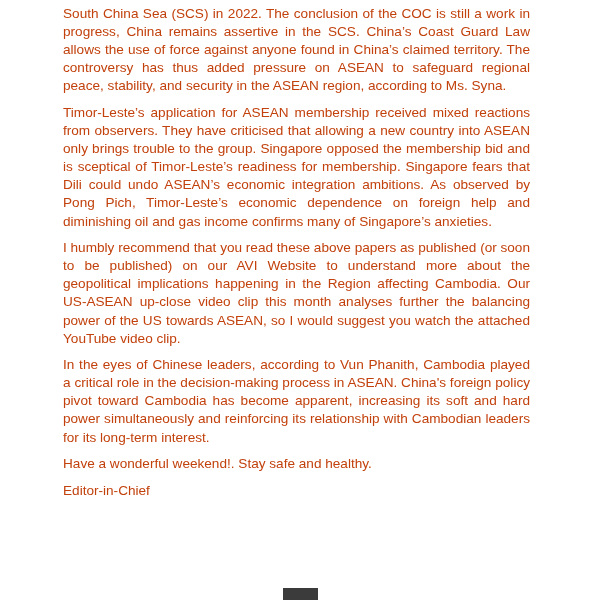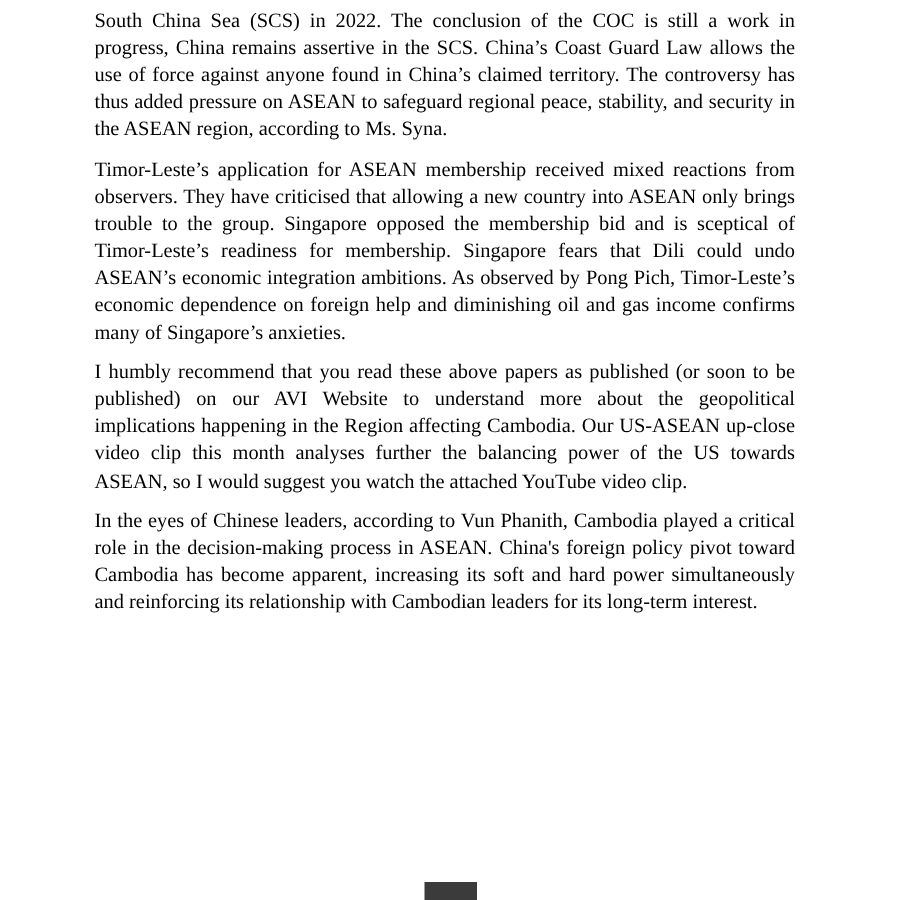--- a/index.html
+++ b/index.html
@@ -12,24 +12,24 @@
     height: 600px;
     overflow: hidden;
   }
   .page {
     position: relative;
     box-sizing: border-box;
     width: 600px;
     height: 600px;
     background: #ffffff;
     padding: 5px 70px 0 63px;
-    font-family: Liberation Serif, serif;
+    font-family: Liberation Sans, sans-serif;
     font-size: 13.6px;
     line-height: 18.1px;
-    color: #000000;
+    color: #c2410c;
   }
   .page p {
     margin: 0 0 8.5px 0;
     text-align: justify;
     text-justify: inter-word;
   }
   .page p.short {
     text-align: left;
   }
   .signature-name {
@@ -50,18 +50,20 @@
 
   <p>South China Sea (SCS) in 2022. The conclusion of the COC is still a work in progress, China remains assertive in the SCS. China’s Coast Guard Law allows the use of force against anyone found in China’s claimed territory. The controversy has thus added pressure on ASEAN to safeguard regional peace, stability, and security in the ASEAN region, according to Ms. Syna.</p>
 
   <p>Timor-Leste’s application for ASEAN membership received mixed reactions from observers. They have criticised that allowing a new country into ASEAN only brings trouble to the group. Singapore opposed the membership bid and is sceptical of Timor-Leste’s readiness for membership. Singapore fears that Dili could undo ASEAN’s economic integration ambitions.  As observed by Pong Pich, Timor-Leste’s economic dependence on foreign help and diminishing oil and gas income confirms many of Singapore’s anxieties.</p>
 
   <p>I humbly recommend that you read these above papers as published (or soon to be published) on our AVI Website to understand more about the geopolitical implications happening in the Region affecting Cambodia. Our US-ASEAN up-close video clip this month analyses further the balancing power of the US towards ASEAN, so I would suggest you watch the attached YouTube video clip.</p>
 
   <p>In the eyes of Chinese leaders, according to Vun Phanith, Cambodia played a critical role in the decision-making process in ASEAN. China's foreign policy pivot toward Cambodia has become apparent, increasing its soft and hard power simultaneously and reinforcing its relationship with Cambodian leaders for its long-term interest.</p>
 
 
+  <p class="short">Have a wonderful weekend!. Stay safe and healthy.</p>
 
 
+  <p class="short">Editor-in-Chief</p>
 
   <div class="next-page-peek" style="background-color: rgb(59, 59, 59);"></div>
 
 </div>
 
 </body></html>

